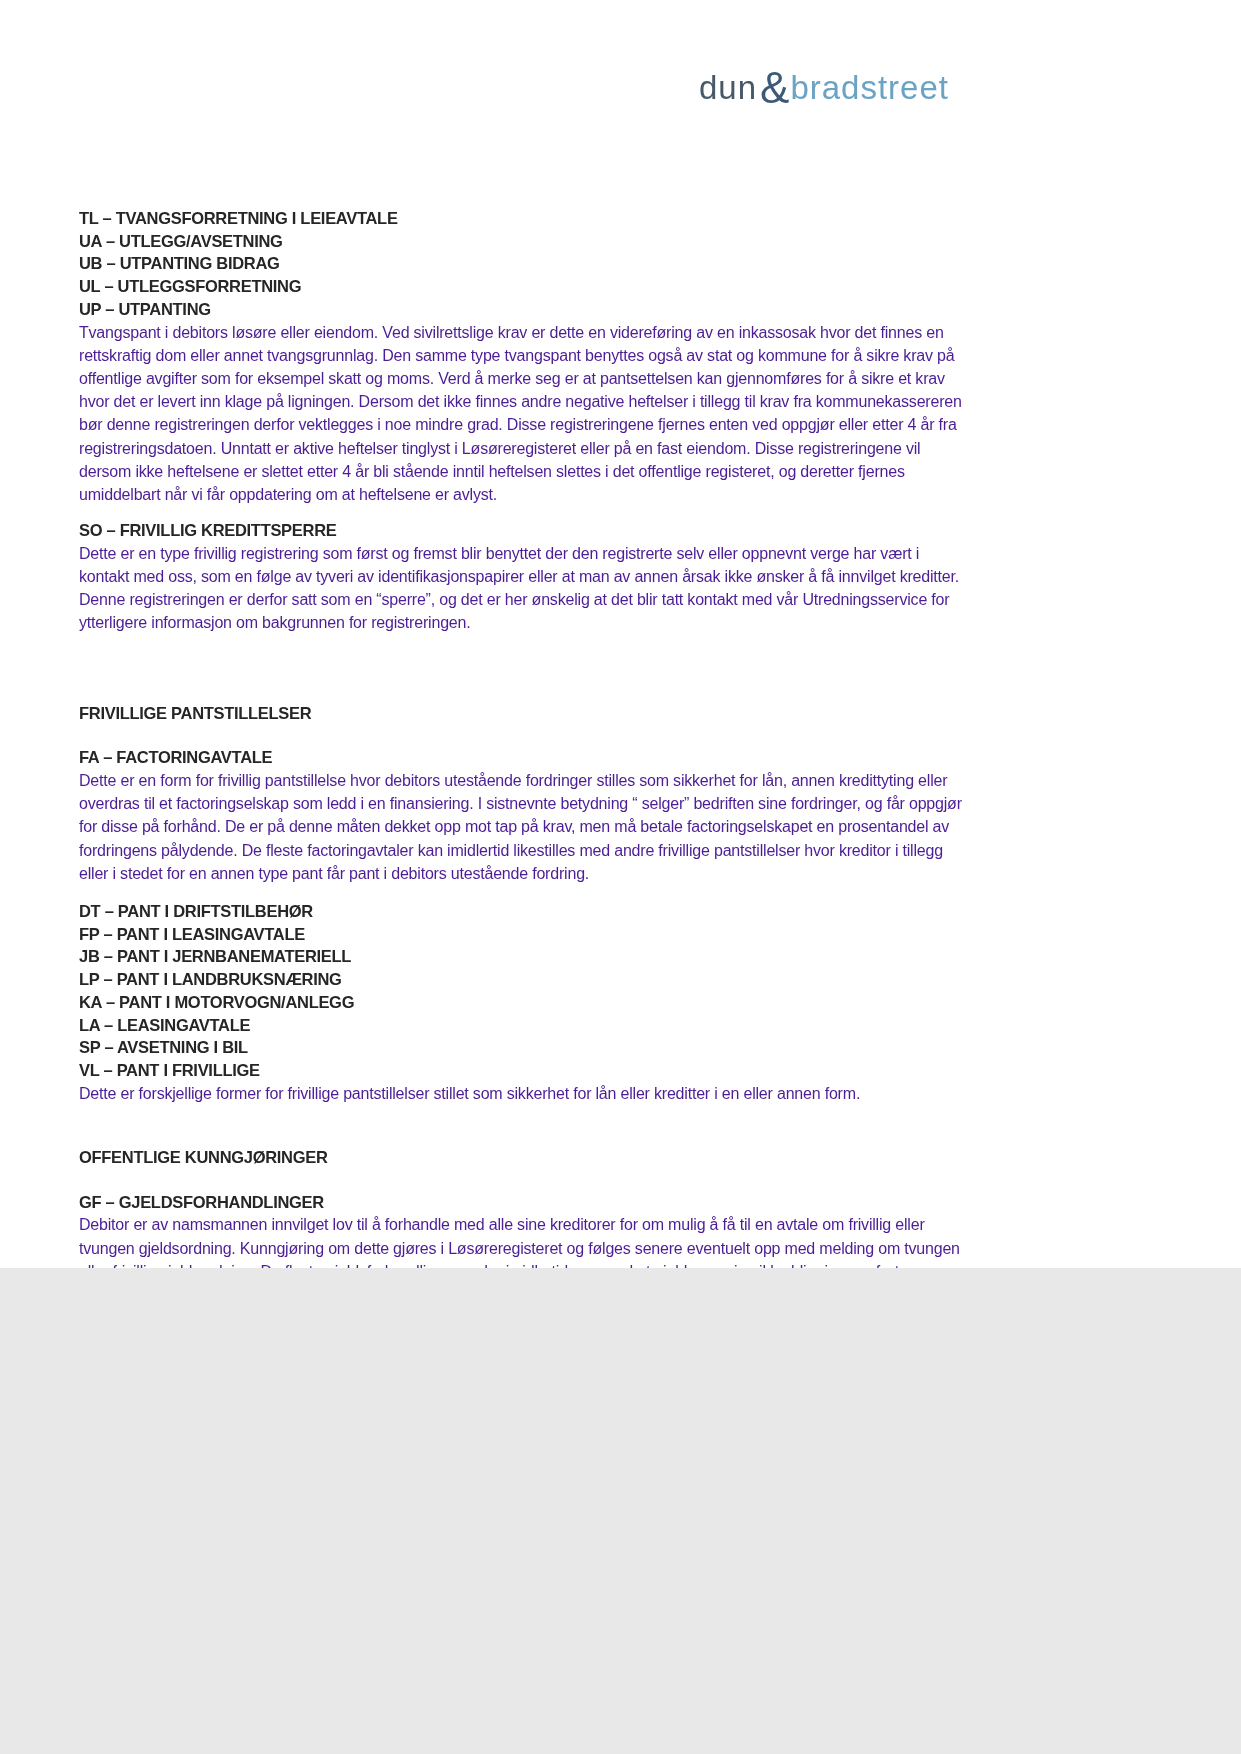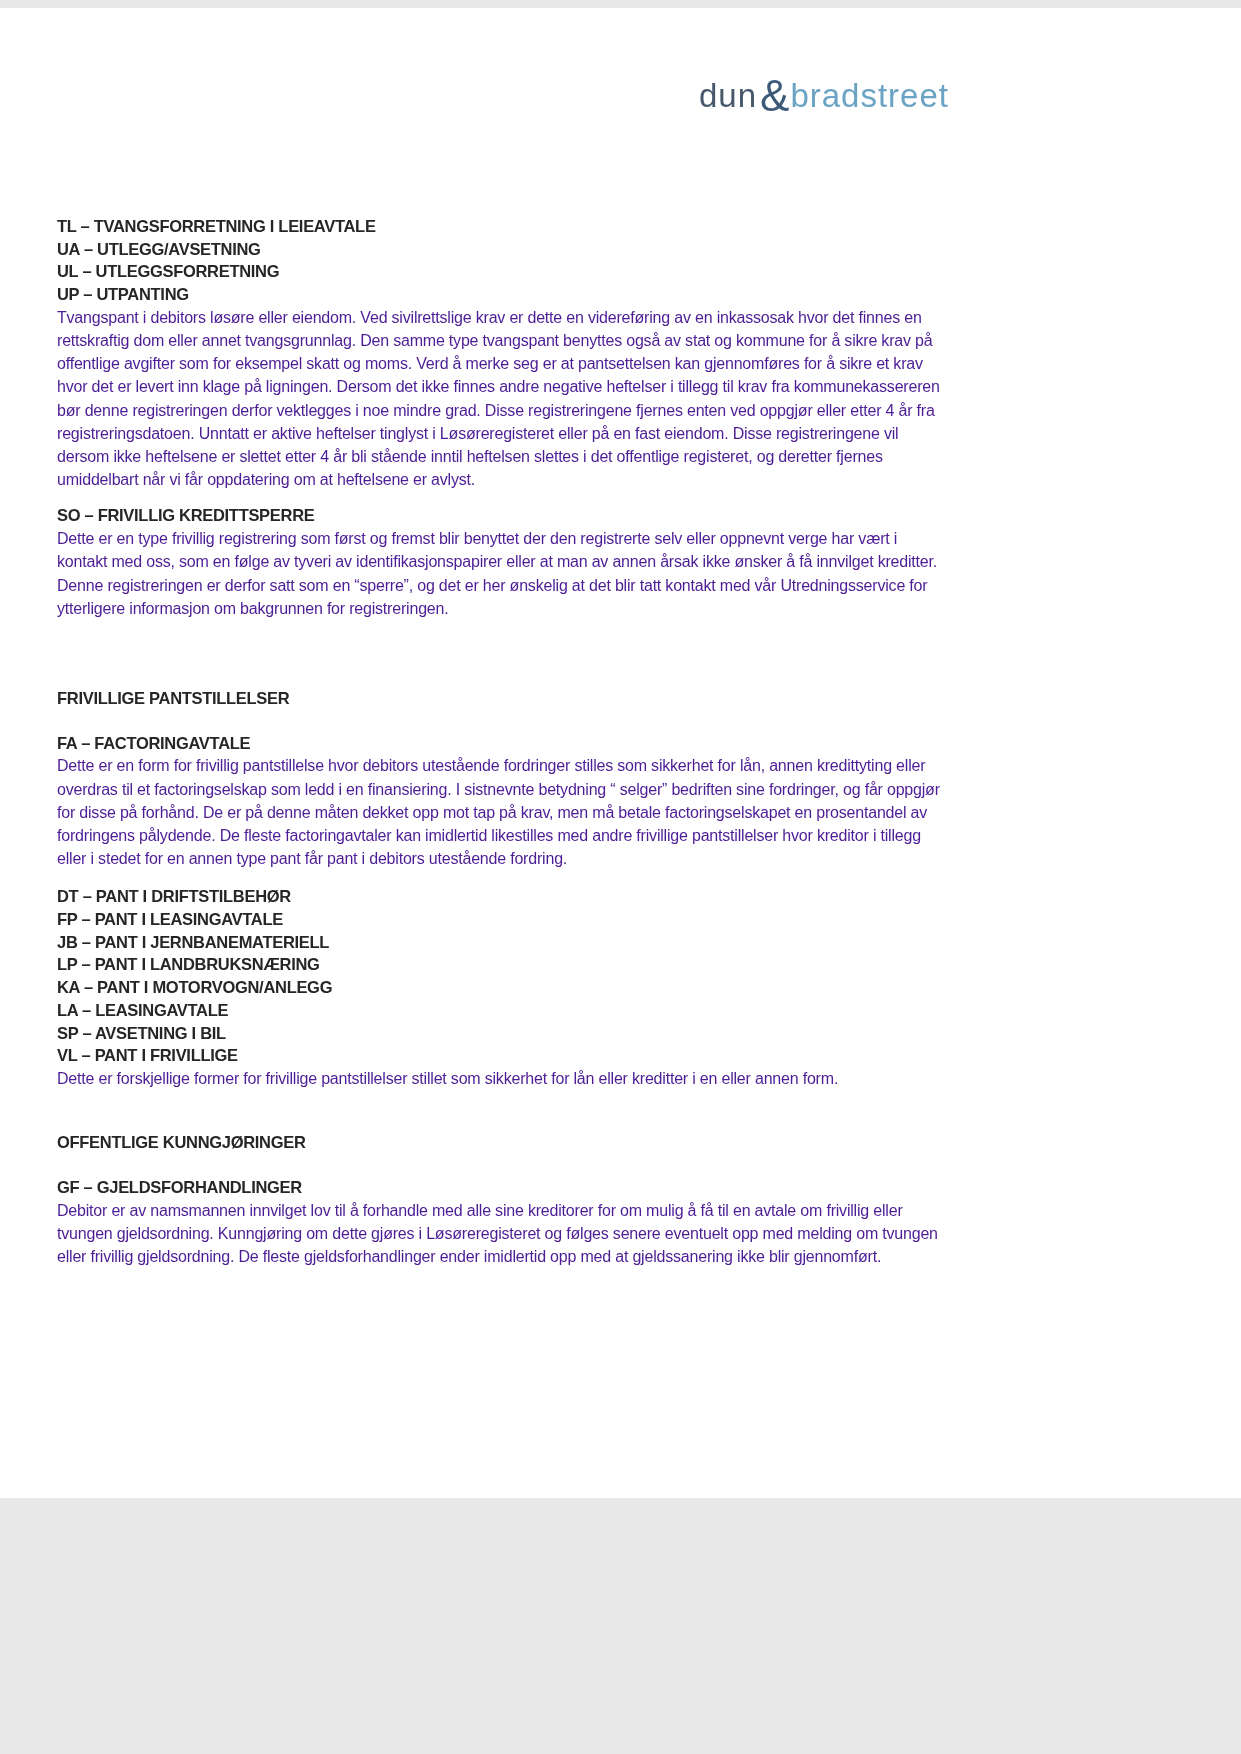--- a/index.html
+++ b/index.html
@@ -3,22 +3,22 @@
 <meta charset="utf-8">
 <style>
   html, body {
     margin: 0;
     padding: 0;
     background: #e8e8e8;
   }
   .page {
     position: relative;
     width: 1241px;
-    height: 1490px;
-    margin: 8px auto;
+    height: 1268px;
+    margin: 0 auto;
     background: #ffffff;
     font-family: "Liberation Sans", sans-serif;
     overflow: hidden;
   }
   
   .logo {
     position: absolute;
     top: 68px;
     right: 292px;
     white-space: nowrap;
@@ -40,21 +40,21 @@
   }
   .logo-brad {
     font-size: 33px;
     font-weight: 400;
     letter-spacing: 1px;
     color: #6ba3c4;
   }
   
   .content {
     position: absolute;
-    left: 57px;
+    left: 79px;
     top: 207px;
     width: 892px;
   }
   .code-line {
     font-size: 16.5px;
     font-weight: 700;
     letter-spacing: -0.3px;
     line-height: 22.7px;
     color: #262626;
   }
@@ -95,20 +95,21 @@
 
   <div class="logo">
     <span class="logo-dun">dun</span><span class="logo-amp">&amp;</span><span class="logo-brad">bradstreet</span>
   </div>
 
   <div class="content">
 
     <div>
       <div class="code-line">TL – TVANGSFORRETNING I LEIEAVTALE</div>
       <div class="code-line">UA – UTLEGG/AVSETNING</div>
+      <div class="code-line">UB – UTPANTING BIDRAG</div>
       <div class="code-line">UL – UTLEGGSFORRETNING</div>
       <div class="code-line">UP – UTPANTING</div>
     </div>
     <p class="body-para">Tvangspant i debitors løsøre eller eiendom. Ved sivilrettslige krav er dette en videreføring av en inkassosak hvor det finnes en rettskraftig dom eller annet tvangsgrunnlag. Den samme type tvangspant benyttes også av stat og kommune for å sikre krav på offentlige avgifter som for eksempel skatt og moms. Verd å merke seg er at pantsettelsen kan gjennomføres for å sikre et krav hvor det er levert inn klage på ligningen. Dersom det ikke finnes andre negative heftelser i tillegg til krav fra kommunekassereren bør denne registreringen derfor vektlegges i noe mindre grad. Disse registreringene fjernes enten ved oppgjør eller etter 4 år fra registreringsdatoen. Unntatt er aktive heftelser tinglyst i Løsøreregisteret eller på en fast eiendom. Disse registreringene vil dersom ikke heftelsene er slettet etter 4 år bli stående inntil heftelsen slettes i det offentlige registeret, og deretter fjernes umiddelbart når vi får oppdatering om at heftelsene er avlyst.</p>
 
     <div class="code-line mt-13">SO – FRIVILLIG KREDITTSPERRE</div>
     <p class="body-para">Dette er en type frivillig registrering som først og fremst blir benyttet der den registrerte selv eller oppnevnt verge har vært i kontakt med oss, som en følge av tyveri av identifikasjonspapirer eller at man av annen årsak ikke ønsker å få innvilget kreditter. Denne registreringen er derfor satt som en “sperre”, og det er her ønskelig at det blir tatt kontakt med vår Utredningsservice for ytterligere informasjon om bakgrunnen for registreringen.</p>
 
     <div class="section-heading mt-67">FRIVILLIGE PANTSTILLELSER</div>
 

